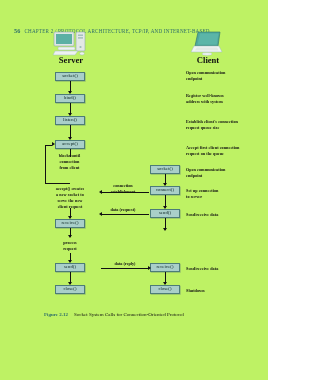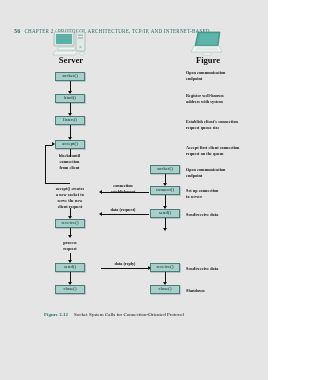--- a/index.html
+++ b/index.html
@@ -1,19 +1,19 @@
 <!DOCTYPE html>
 <html><head>
 <meta charset="utf-8">
 <style>
   html,body{margin:0;padding:0;background:#ffffff;}
   body{width:268px;height:380px;position:relative;overflow:hidden;
        font-family:"Liberation Serif",serif;color:#1a1a1a;}
 
-  .page{position:absolute;inset:0;background:#e5e5e5;}
+  .page{position:absolute;inset:0;background:#bef264;}
 
   
   .runhead{position:absolute;left:14px;top:19px;white-space:nowrap;}
   .runhead .pgno{font-family:"Liberation Serif",serif;font-weight:bold;
       font-size:6.2px;color:#2f6f6a;letter-spacing:.1px;}
   .runhead .chap{font-family:"Liberation Serif",serif;font-size:5.1px;
       color:#2f6f6a;letter-spacing:.22px;margin-left:4px;}
 
   
   .colhead{position:absolute;font-family:"Liberation Serif",serif;
@@ -94,21 +94,21 @@
     <svg viewBox="0 0 34 26" width="34" height="26">
       <path d="M8 1 L30 1 L28 15 L5 15 Z" fill="#4fa89c" stroke="#2e6f68" stroke-width=".6"></path>
       <path d="M10 2.5 L28.4 2.5 L26.7 13.4 L7.5 13.4 Z" fill="#5bb5a8"></path>
       <path d="M4 15 L29 15 L32 21 L1 21 Z" fill="#f0f4f3" stroke="#9dbcb8" stroke-width=".5"></path>
       <path d="M7 16.5 L27 16.5 L28.6 19.6 L4.6 19.6 Z" fill="#e2e9e7"></path>
       <ellipse cx="17" cy="23" rx="5" ry="1.4" fill="#eef2f1" stroke="#9dbcb8" stroke-width=".4"></ellipse>
     </svg>
   </div>
 
   <div class="colhead" id="hdr-server">Server</div>
-  <div class="colhead" id="hdr-client">Figure</div>
+  <div class="colhead" id="hdr-client">Client</div>
 
   <div class="fbox wide" style="left:55px;top:72px;">socket()</div>
   <div class="vline" style="left:69.6px;top:81px;height:12px;"></div>
   <div class="arrowdown" style="left:67.9px;top:91px;"></div>
 
   <div class="fbox wide" style="left:55px;top:94px;">bind()</div>
   <div class="vline" style="left:69.6px;top:103px;height:12px;"></div>
   <div class="arrowdown" style="left:67.9px;top:113px;"></div>
 
   <div class="fbox wide" style="left:55px;top:116px;">listen()</div>

